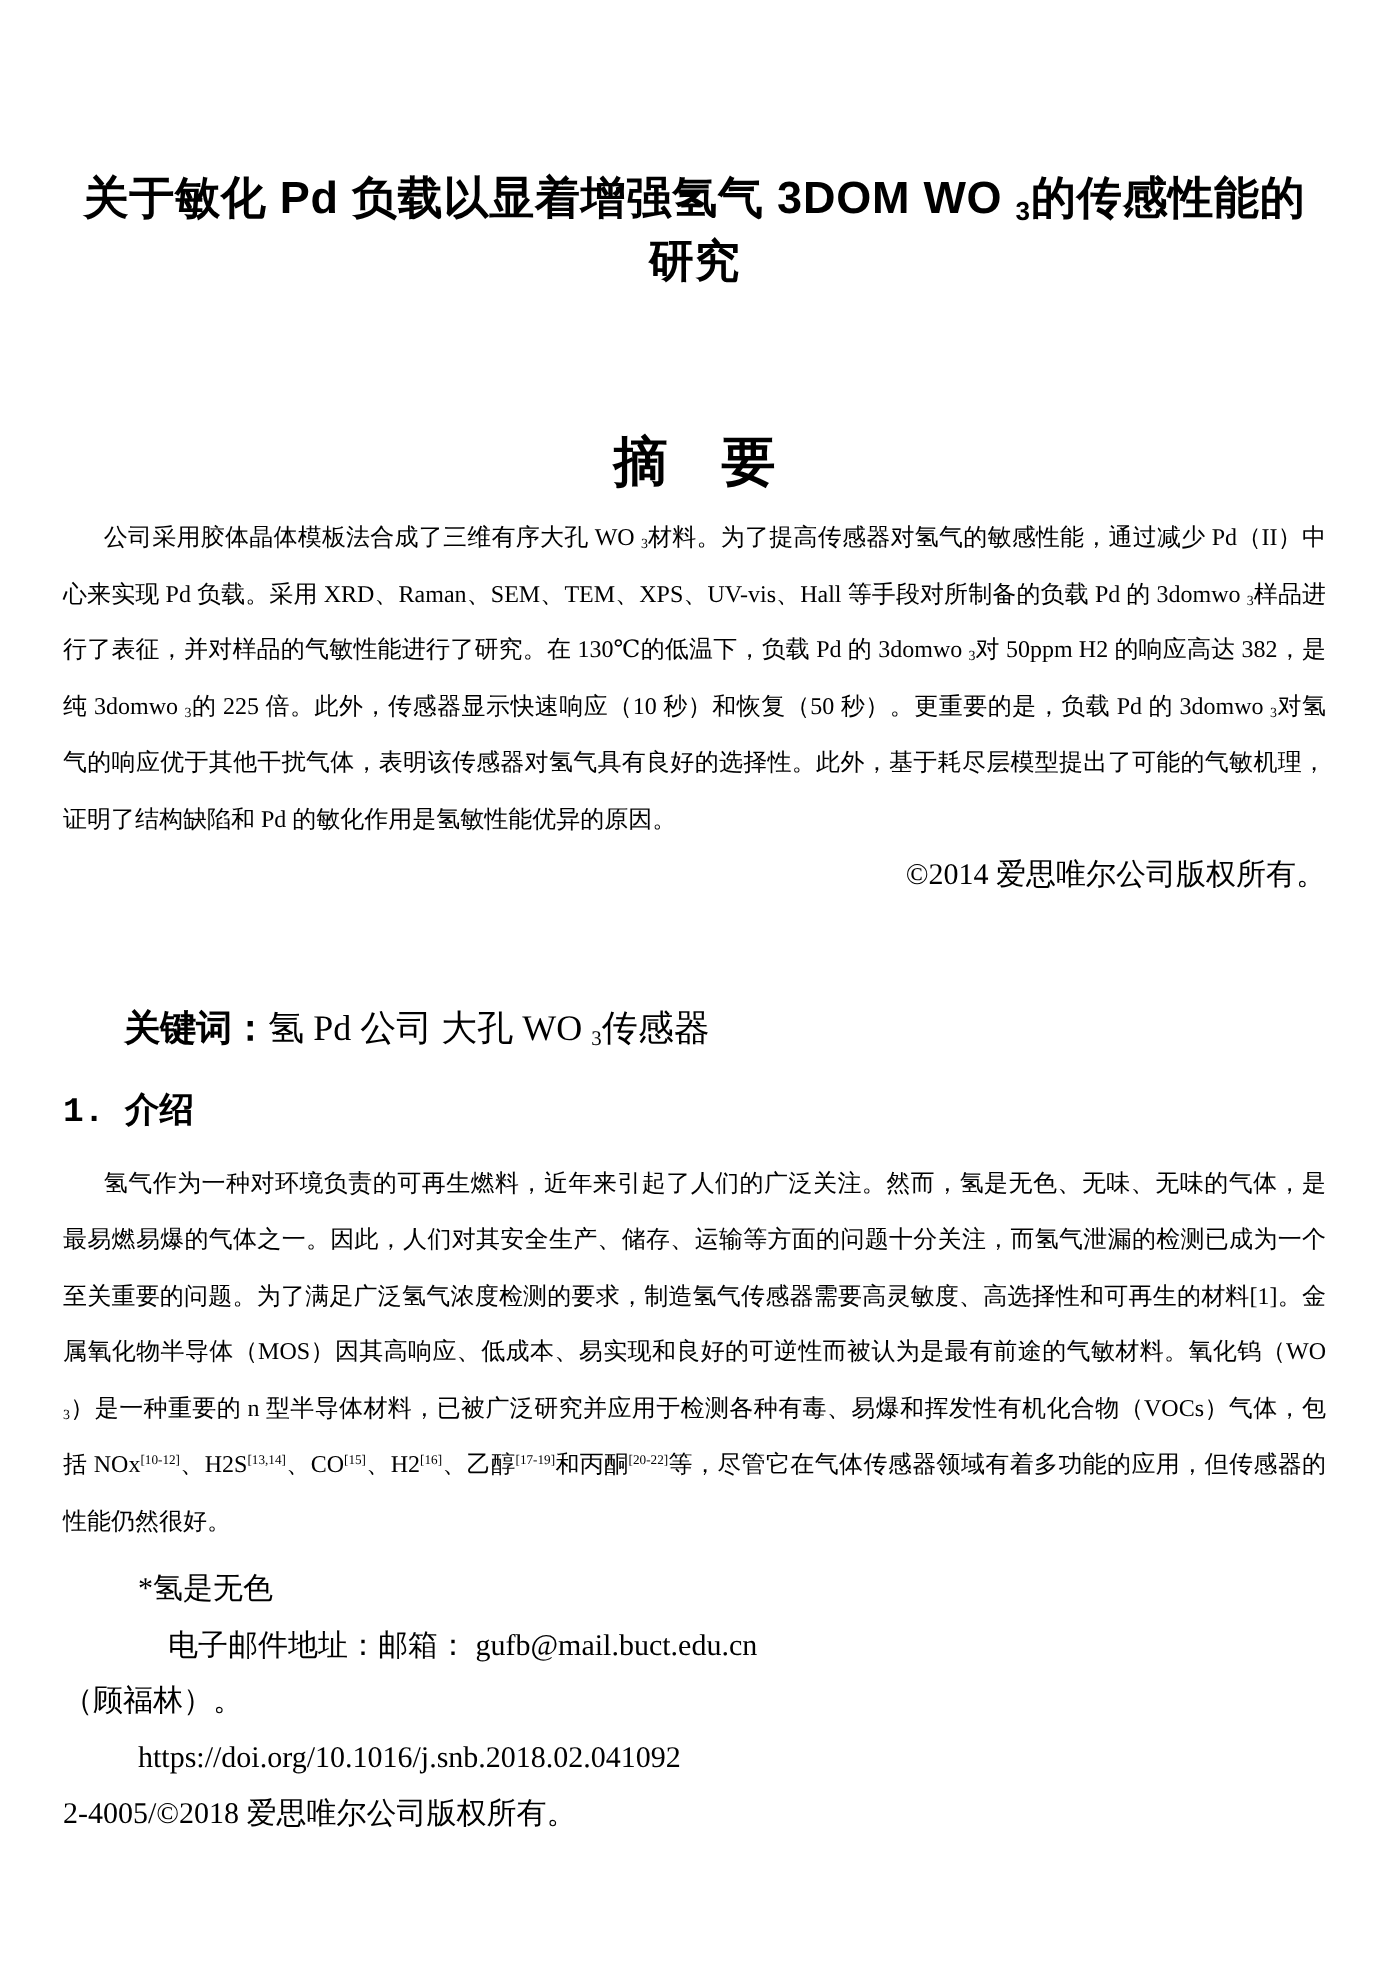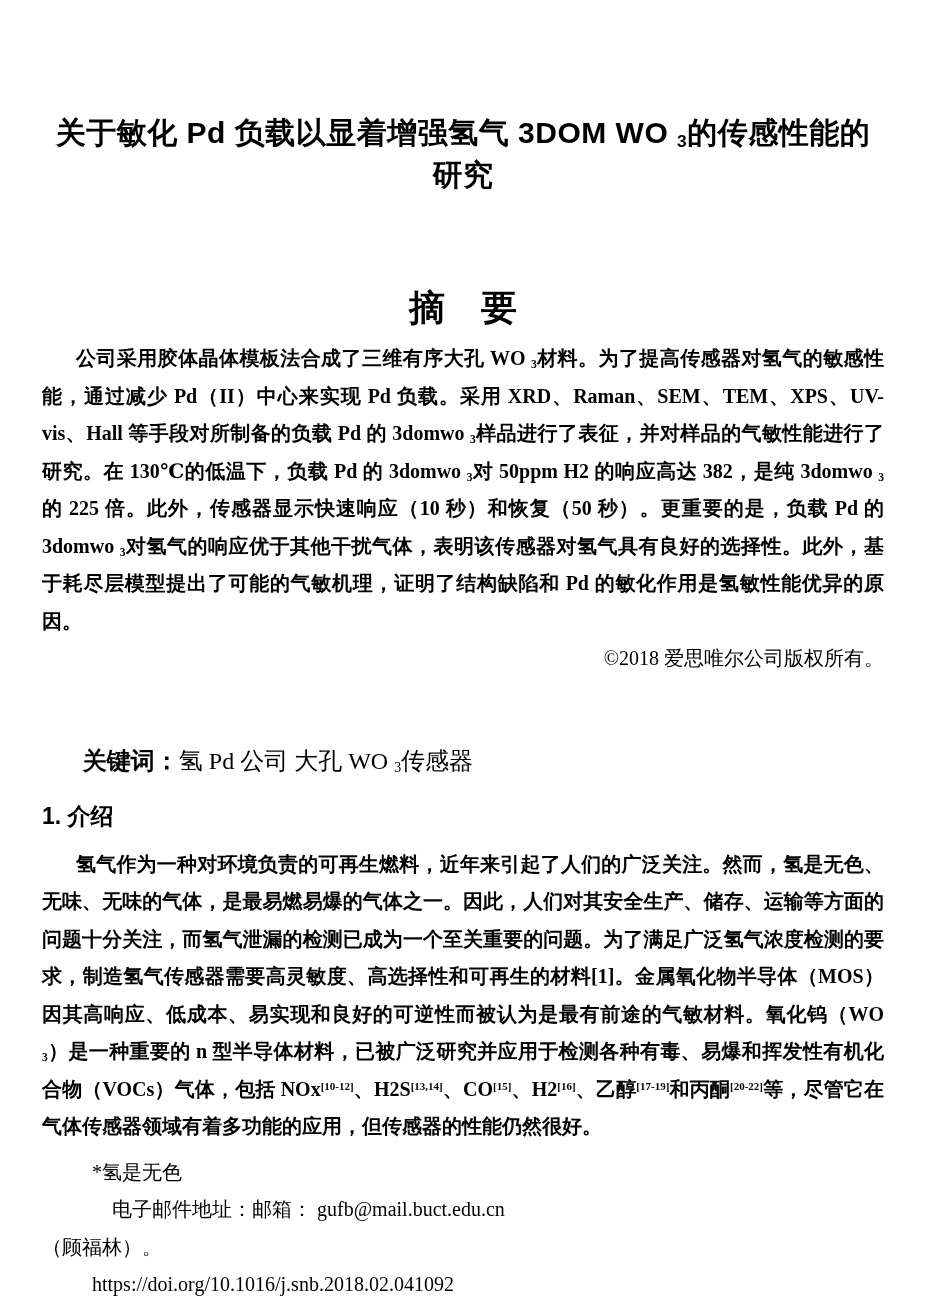--- a/index.html
+++ b/index.html
@@ -32,45 +32,44 @@
   .abstract-heading {
     margin: 94px 0 0 0;
     font-family: "Liberation Sans", "DejaVu Sans", sans-serif;
     font-weight: bold;
     font-size: 36px;
     line-height: 36px;
     text-align: center;
   }
   .body-para {
     margin: 14px 0 0 0;
-    font-size: 20px;
+    font-size: 16px;
     line-height: 37.5px;
     text-align: justify;
     text-indent: 1.7em;
-    font-weight: bold;
   }
   .copyright {
     margin: 0;
     font-size: 20px;
     line-height: 37.5px;
     text-align: right;
   }
   .keywords {
     margin: 68px 0 0 0;
     padding-left: 1.7em;
     font-size: 24px;
     line-height: 30px;
   }
   .keywords b {
     font-family: "Liberation Sans", "DejaVu Sans", sans-serif;
     font-weight: bold;
   }
   .section-heading {
     margin: 24px 0 0 0;
-    font-family: Liberation Sans, sans-serif;
+    font-family: Liberation Mono, monospace;
     font-weight: bold;
     font-size: 23px;
     line-height: 32px;
   }
   .intro-body {
     margin-top: 14px;
   }
   .footnotes {
     margin-top: 8px;
     font-size: 20px;
@@ -97,21 +96,21 @@
 <body>
 
 <div class="page">
 
   <h1 class="title"><span>关于敏化 Pd 负载以显着增强氢气 3DOM WO </span><sub>3</sub><span>的传感性能的研究</span></h1>
 
   <h2 class="abstract-heading">摘　要</h2>
 
   <p class="body-para abstract-body"><span>公司采用胶体晶体模板法合成了三维有序大孔 WO </span><sub>3</sub><span>材料。为了提高传感器对氢气的敏感性能，通过减少 Pd（II）中心来实现 Pd 负载。采用 XRD、Raman、SEM、TEM、XPS、UV-vis、Hall 等手段对所制备的负载 Pd 的 3domwo </span><sub>3</sub><span>样品进行了表征，并对样品的气敏性能进行了研究。在 130℃的低温下，负载 Pd 的 3domwo </span><sub>3</sub><span>对 50ppm H2 的响应高达 382，是纯 3domwo </span><sub>3</sub><span>的 225 倍。此外，传感器显示快速响应（10 秒）和恢复（50 秒）。更重要的是，负载 Pd 的 3domwo </span><sub>3</sub><span>对氢气的响应优于其他干扰气体，表明该传感器对氢气具有良好的选择性。此外，基于耗尽层模型提出了可能的气敏机理，证明了结构缺陷和 Pd 的敏化作用是氢敏性能优异的原因。</span></p>
 
-  <p class="copyright">©2018 爱思唯尔公司版权所有。</p>
+  <p class="copyright">©2014 爱思唯尔公司版权所有。</p>
 
   <p class="keywords"><b>关键词：</b><span>氢 Pd 公司 大孔 WO </span><sub>3</sub><span>传感器</span></p>
 
   <h3 class="section-heading">1. 介绍</h3>
 
   <p class="body-para intro-body"><span>氢气作为一种对环境负责的可再生燃料，近年来引起了人们的广泛关注。然而，氢是无色、无味、无味的气体，是最易燃易爆的气体之一。因此，人们对其安全生产、储存、运输等方面的问题十分关注，而氢气泄漏的检测已成为一个至关重要的问题。为了满足广泛氢气浓度检测的要求，制造氢气传感器需要高灵敏度、高选择性和可再生的材料[1]。金属氧化物半导体（MOS）因其高响应、低成本、易实现和良好的可逆性而被认为是最有前途的气敏材料。氧化钨（WO </span><sub>3</sub><span>）是一种重要的 n 型半导体材料，已被广泛研究并应用于检测各种有毒、易爆和挥发性有机化合物（VOCs）气体，包括 NOx</span><sup>[10-12]</sup><span>、H2S</span><sup>[13,14]</sup><span>、CO</span><sup>[15]</sup><span>、H2</span><sup>[16]</sup><span>、乙醇</span><sup>[17-19]</sup><span>和丙酮</span><sup>[20-22]</sup><span>等，尽管它在气体传感器领域有着多功能的应用，但传感器的性能仍然很好。</span></p>
 
   <div class="footnotes">
     <p class="fn fn-author">*氢是无色</p>
     <p class="fn fn-email">电子邮件地址：邮箱： gufb@mail.buct.edu.cn</p>

